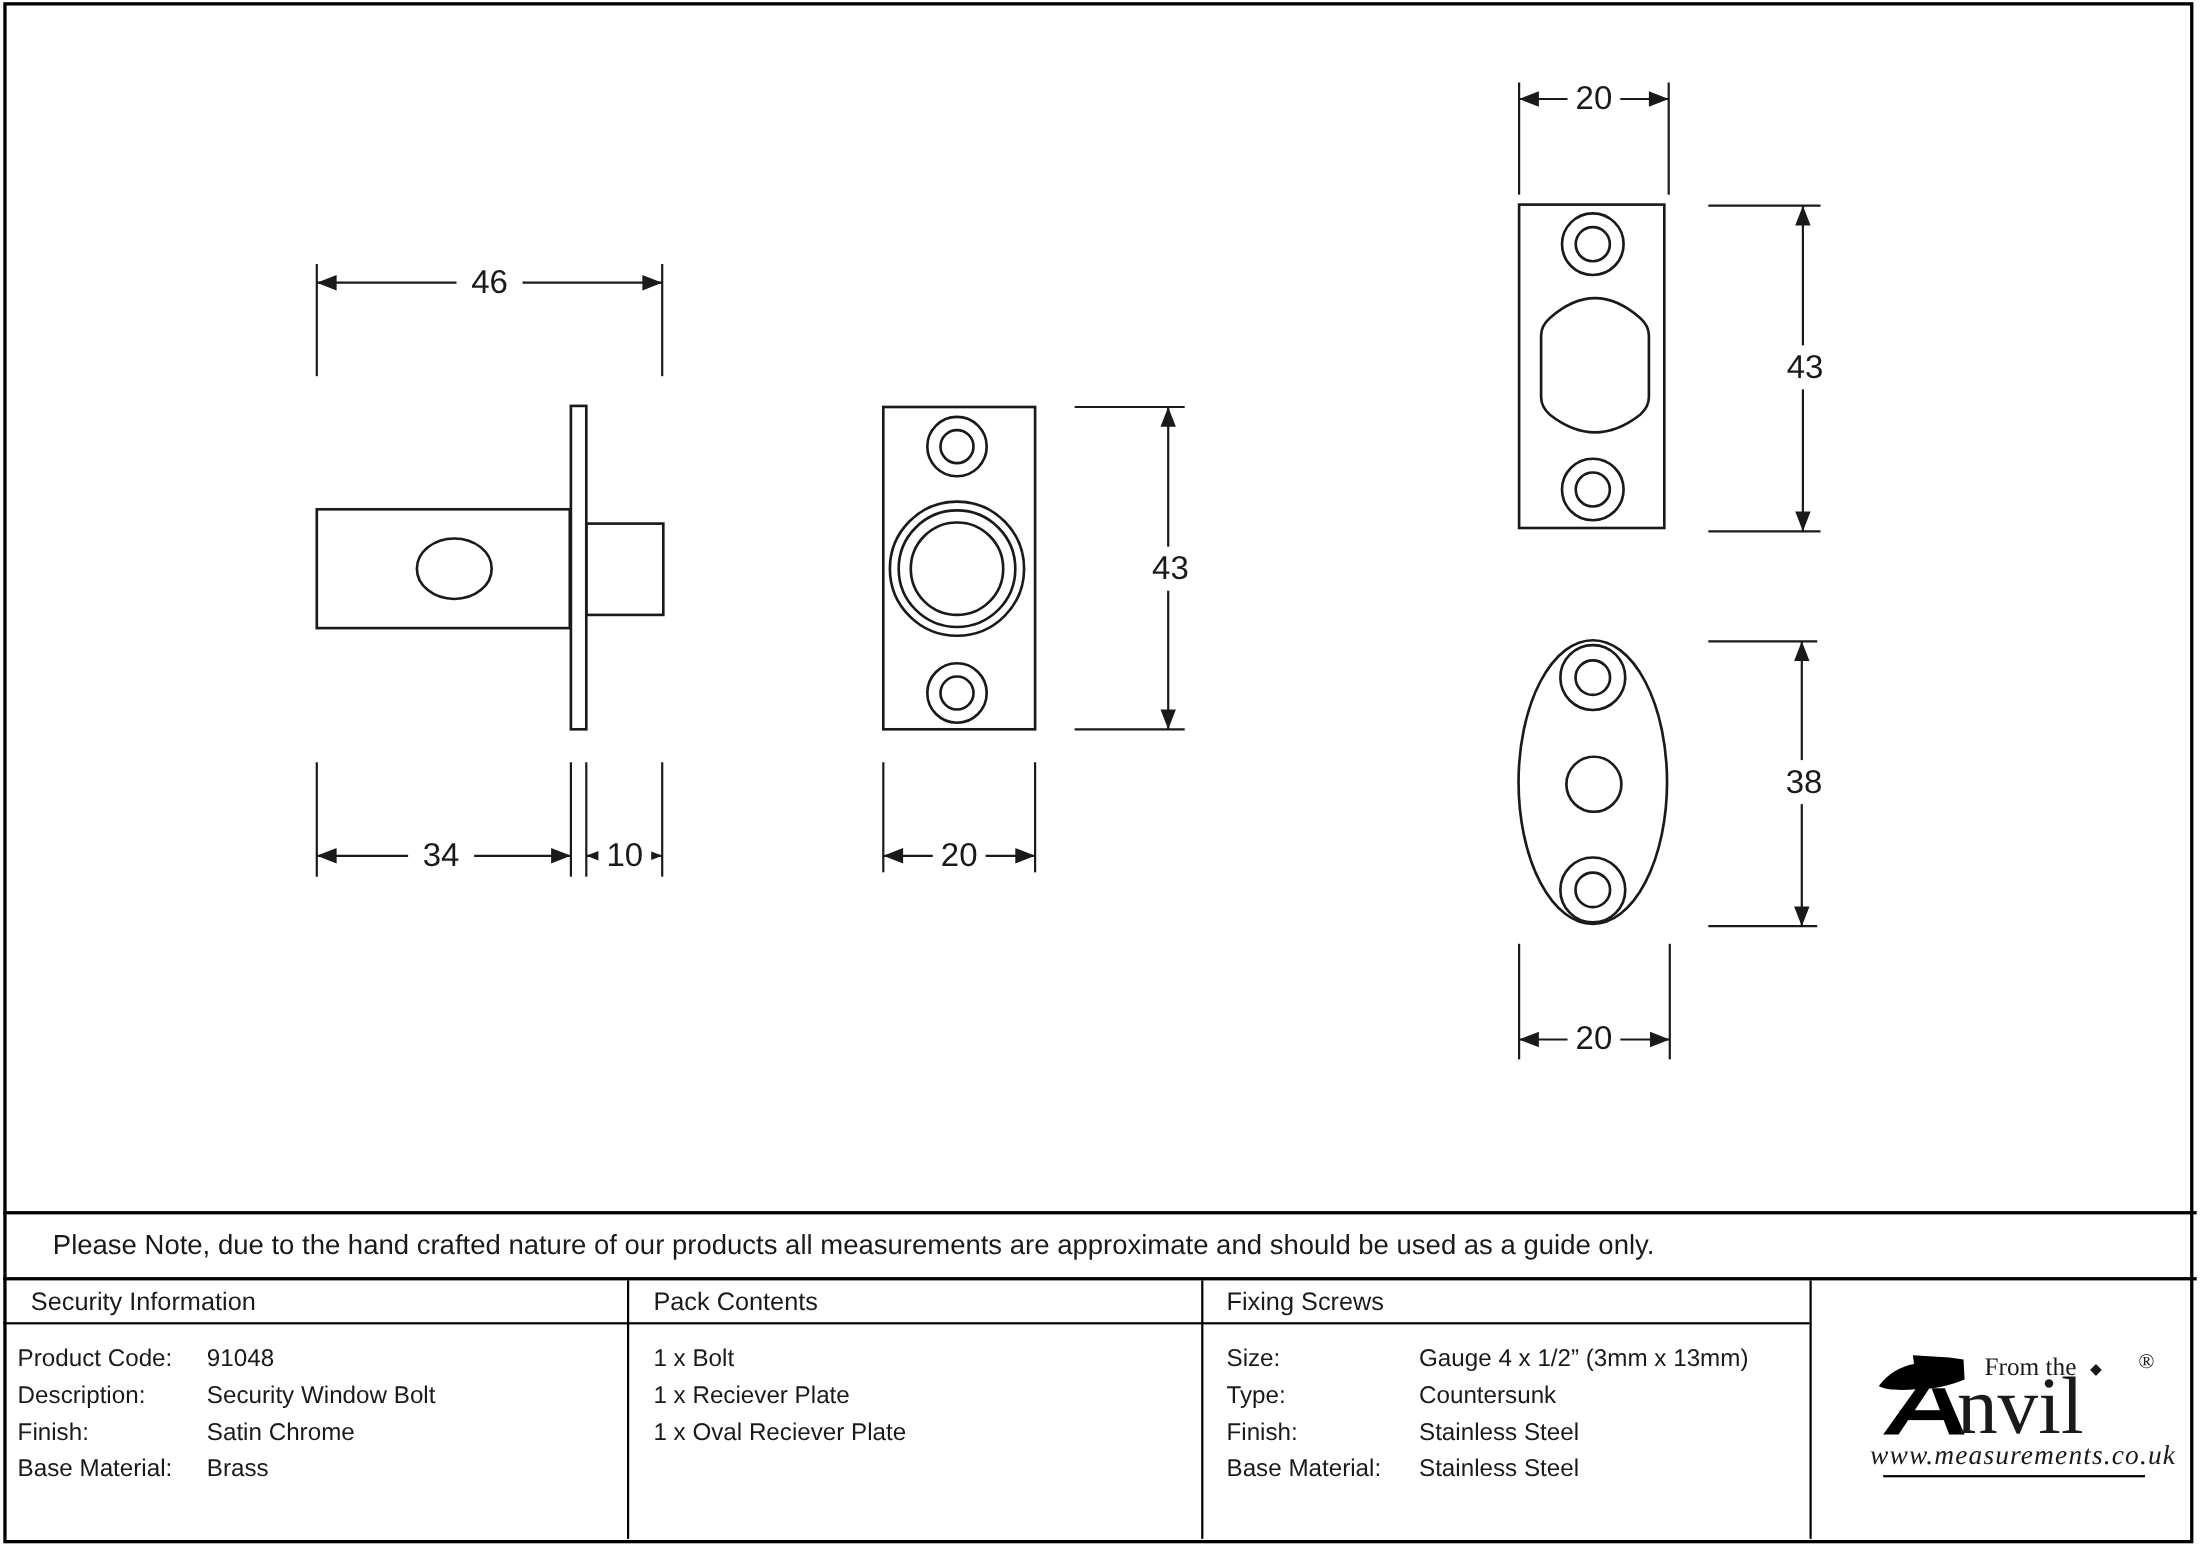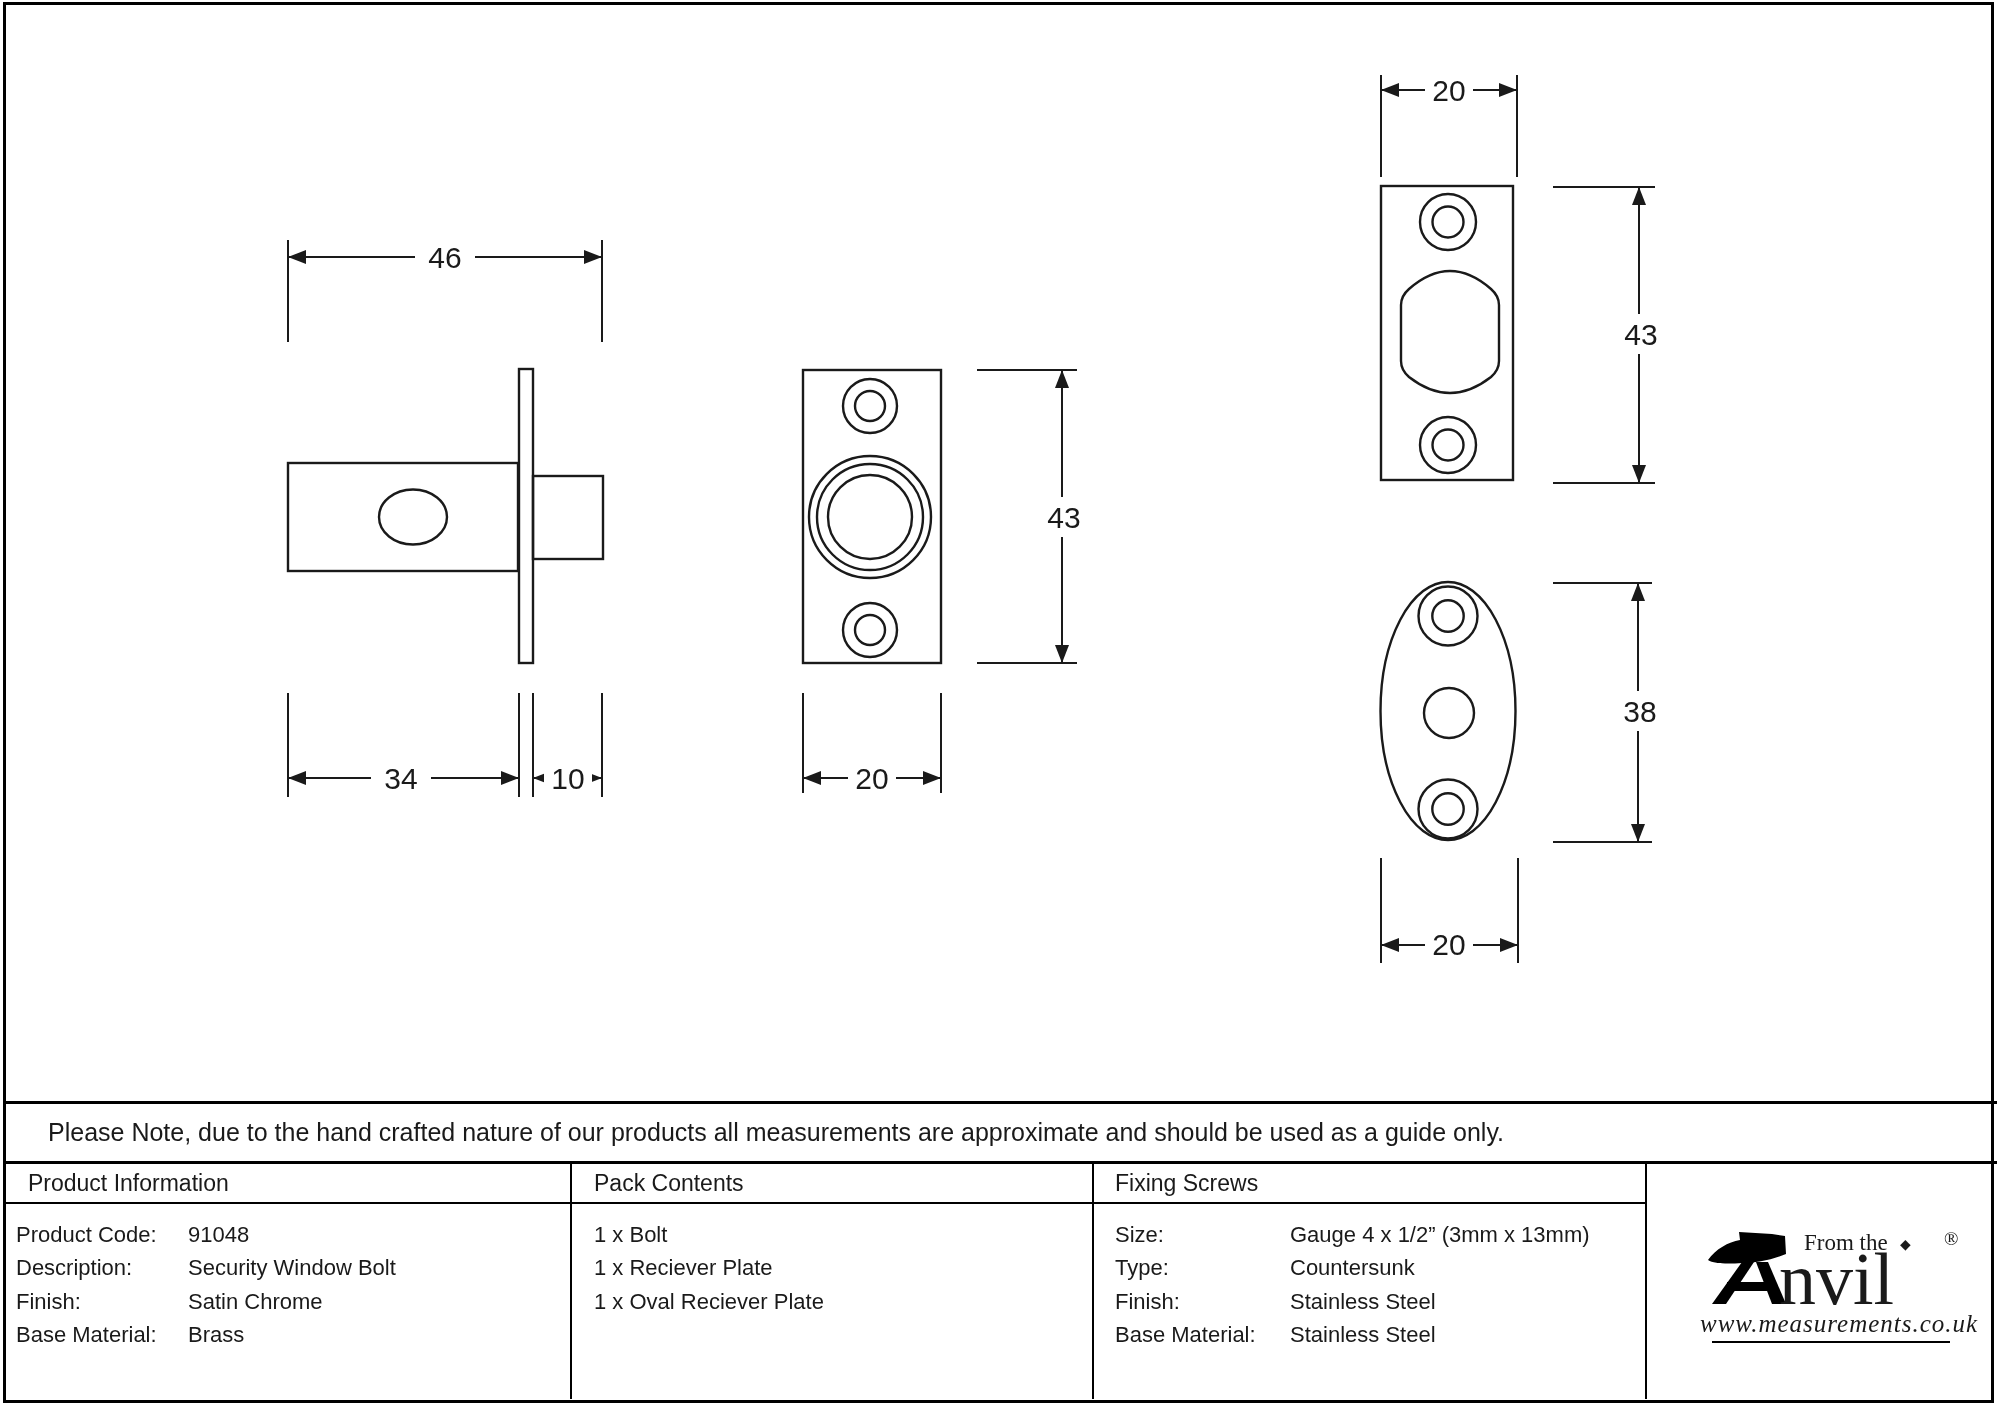--- a/index.html
+++ b/index.html
@@ -171,21 +171,21 @@
 
   <div class="hline" style="left:3px; top:1101px; width:1994px; height:3px;"></div>
   <div class="hline" style="left:3px; top:1161px; width:1994px; height:3px;"></div>
   <div class="hline" style="left:3px; top:1202px; width:1642px; height:2px;"></div>
   <div class="vline" style="left:570px; top:1164px; width:2px; height:235px;"></div>
   <div class="vline" style="left:1092px; top:1164px; width:2px; height:235px;"></div>
   <div class="vline" style="left:1645px; top:1164px; width:2px; height:235px;"></div>
 
   <div class="note-row">Please Note, due to the hand crafted nature of our products all measurements are approximate and should be used as a guide only.</div>
 
-  <div class="col-header" style="left:28px;">Product Information</div>
+  <div class="col-header" style="left:28px;">Security Information</div>
   <div class="col-header" style="left:594px;">Pack Contents</div>
   <div class="col-header" style="left:1115px;">Fixing Screws</div>
 
   <div class="kv-block" style="left:16px; width:530px;">
     <div class="kv">
       <span class="k" style="width:172px;">Product Code:</span>
       <span>91048</span>
     </div>
     <div class="kv">
       <span class="k" style="width:172px;">Description:</span>

